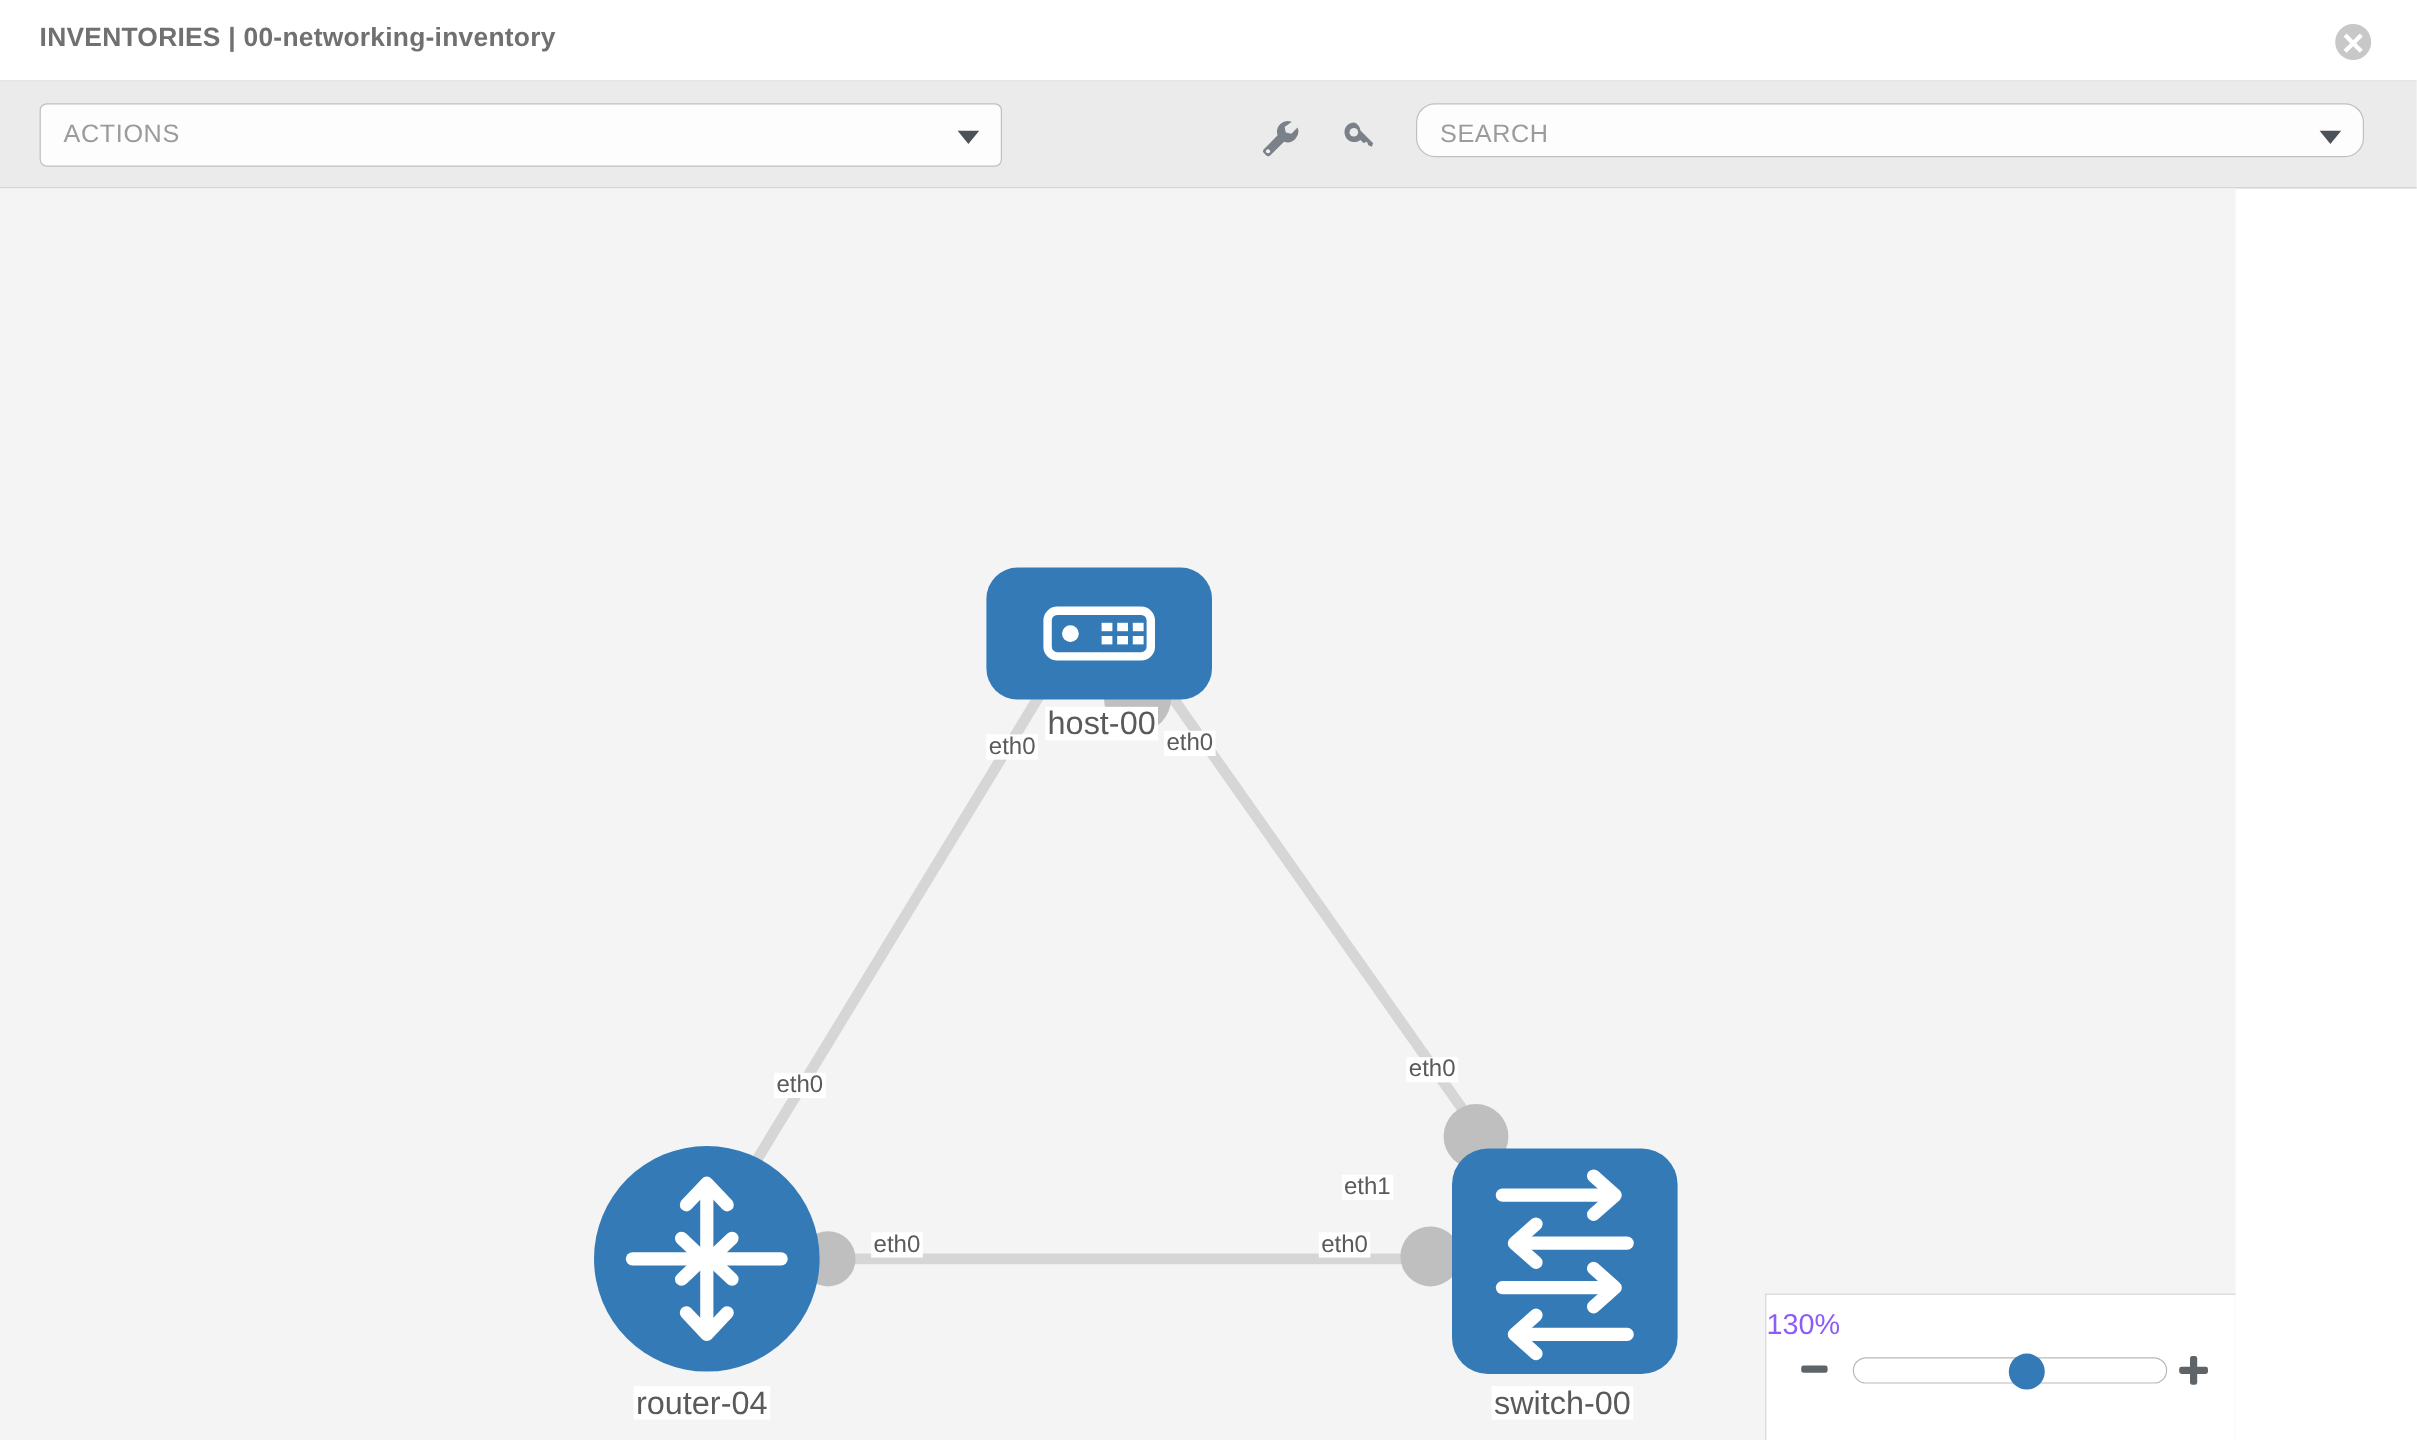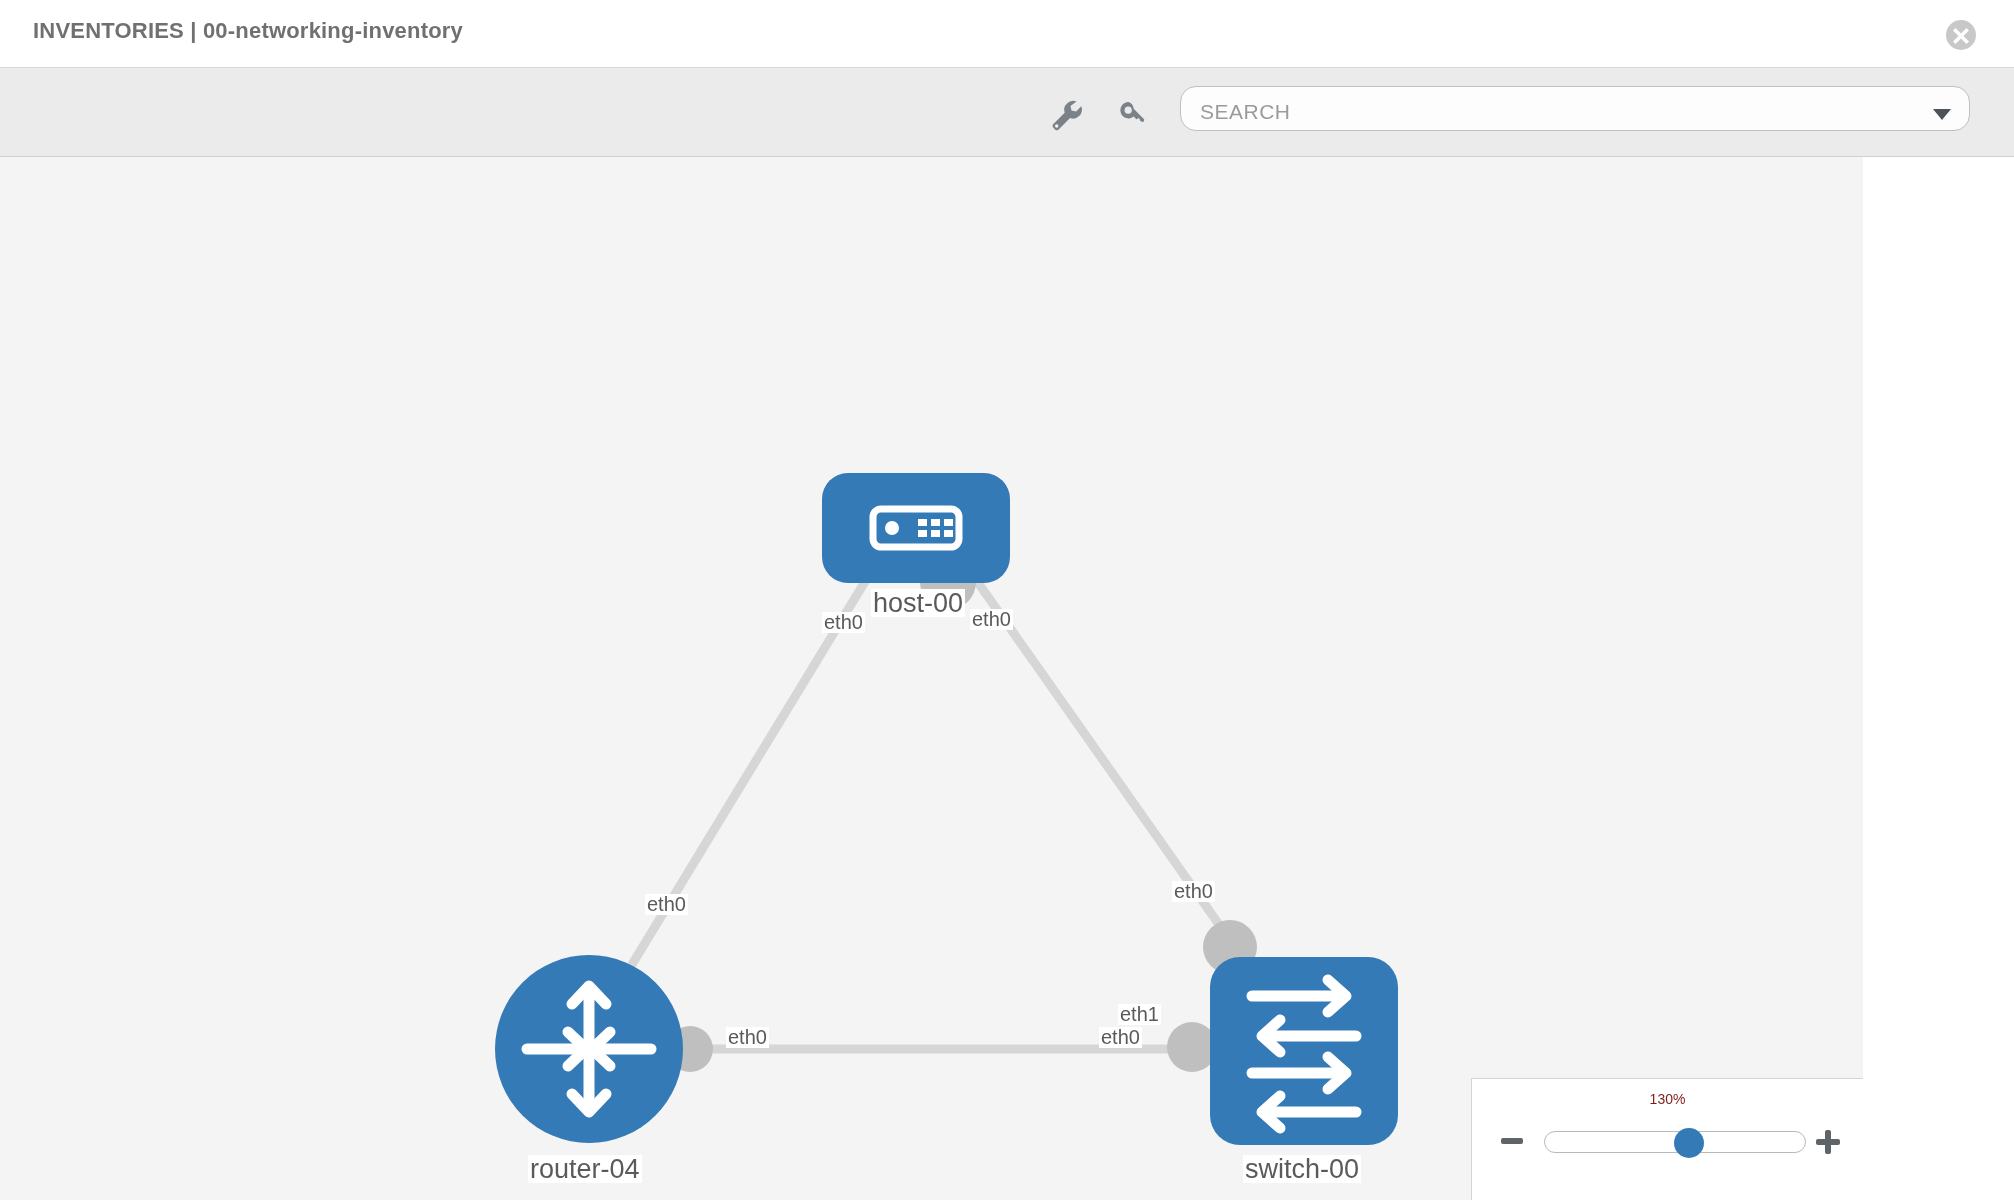--- a/index.html
+++ b/index.html
@@ -151,23 +151,23 @@
     height: 122px;
     background: #ffffff;
     border: 1px solid #d4d4d4;
     border-right: none;
     border-bottom: none;
   }
   .zoom-value {
     position: absolute;
     top: 12px;
     left: 0; right: 0;
-    text-align: center;
-    font-size: 14px;
-    color: #7f1d1d;
+    text-align: left;
+    font-size: 24px;
+    color: #8b5cf6;
   }
   .zoom-minus, .zoom-plus {
     position: absolute;
     top: 48px;
     color: #5e6468;
     cursor: pointer;
     user-select: none;
   }
   .zoom-minus { left: 26px; }
   .zoom-plus  { right: 20px; }
@@ -200,20 +200,24 @@
   <div class="page-title">INVENTORIES | 00-networking-inventory</div>
   <div class="close-btn">
     <svg width="30" height="30" viewBox="0 0 30 30" aria-hidden="true">
       <path d="M9.5 8 L15 13.5 L20.5 8 L23 10.5 L17.5 16 L23 21.5 L20.5 24 L15 18.5 L9.5 24 L7 21.5 L12.5 16 L7 10.5 Z" fill="#ffffff"></path>
     </svg>
   </div>
 </div>
 
 <div class="toolbar">
 
+  <div class="actions-select">
+    <span class="label">ACTIONS</span>
+    <span class="caret"></span>
+  </div>
 
   <div class="tool-icon wrench">
     <svg width="40" height="40" viewBox="0 0 40 40" aria-hidden="true">
       <path d="M31.5 7.5 a9 9 0 0 0 -11.8 11.3 L8.4 30.1 a2.6 2.6 0 0 0 0 3.7 l1.6 1.6 a2.6 2.6 0 0 0 3.7 0 L25 24.1 a9 9 0 0 0 11.3 -11.8 l-5.2 5.2 -4.6 -1 -1 -4.6 Z" fill="#7b8189"></path>
       <circle cx="11.7" cy="32" r="1.7" fill="#f2f2f2"></circle>
     </svg>
   </div>
 
   <div class="tool-icon key">
     <svg width="40" height="40" viewBox="0 0 40 40" aria-hidden="true">
@@ -295,21 +299,21 @@
   <div class="node-label" style="left:871px; top:432px;">host-00</div>
   <div class="node-label" style="left:528px; top:998px;">router-04</div>
   <div class="node-label" style="left:1243px; top:998px;">switch-00</div>
 
   <div class="link-label" style="left:822px; top:455px;">eth0</div>
   <div class="link-label" style="left:970px; top:452px;">eth0</div>
   <div class="link-label" style="left:645px; top:737px;">eth0</div>
   <div class="link-label" style="left:1172px; top:724px;">eth0</div>
   <div class="link-label" style="left:726px; top:870px;">eth0</div>
   <div class="link-label" style="left:1099px; top:870px;">eth0</div>
-  <div class="link-label" style="left:1118px; top:847px;">eth1</div>
+  <div class="link-label" style="left:1118px; top:822px;">eth1</div>
 
   <div class="zoom-panel">
     <div class="zoom-value">130%</div>
     <div class="zoom-minus">
       <svg width="28" height="28" viewBox="0 0 28 28" aria-hidden="true">
         <rect x="3" y="11" width="22" height="6" rx="2" fill="#5e6468"></rect>
       </svg>
     </div>
     <div class="zoom-track">
       <div class="zoom-thumb" style="left: 129px;"></div>

